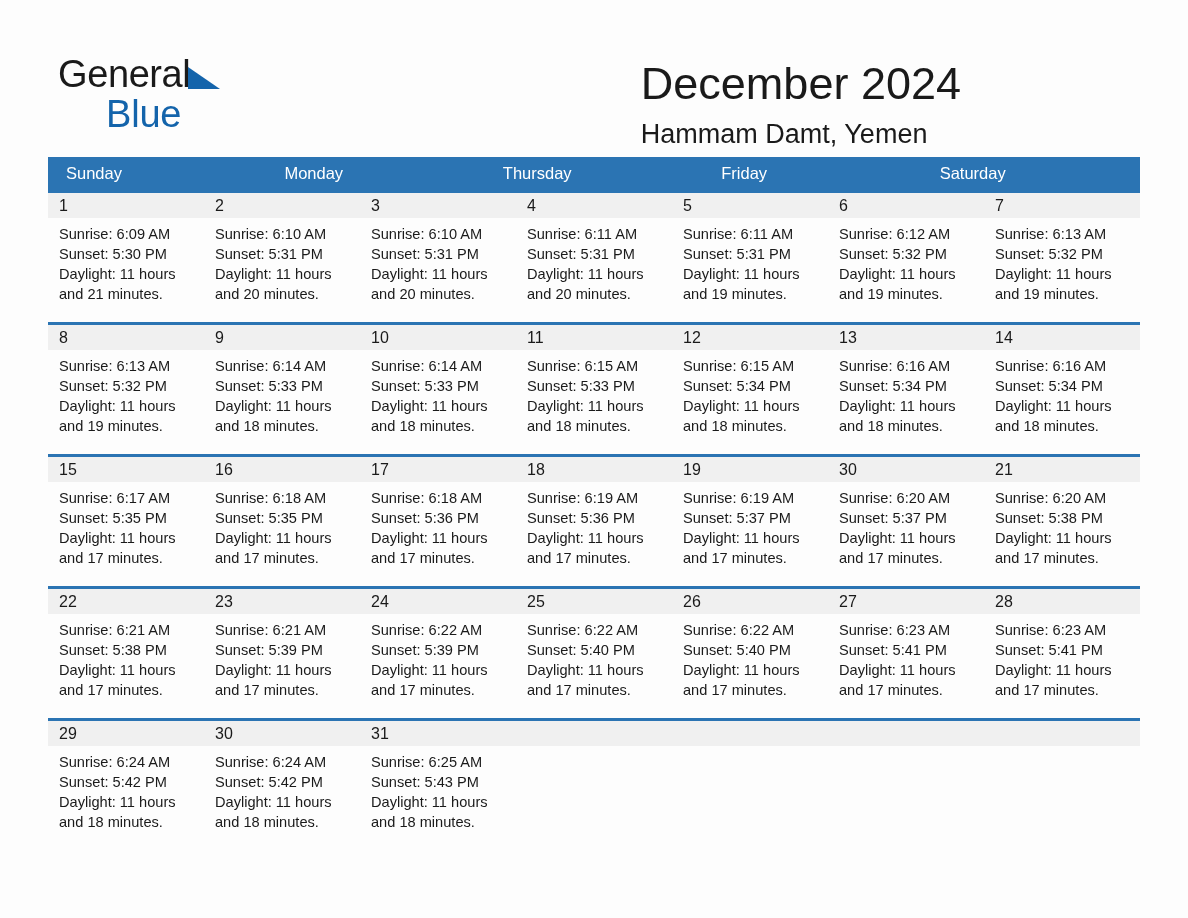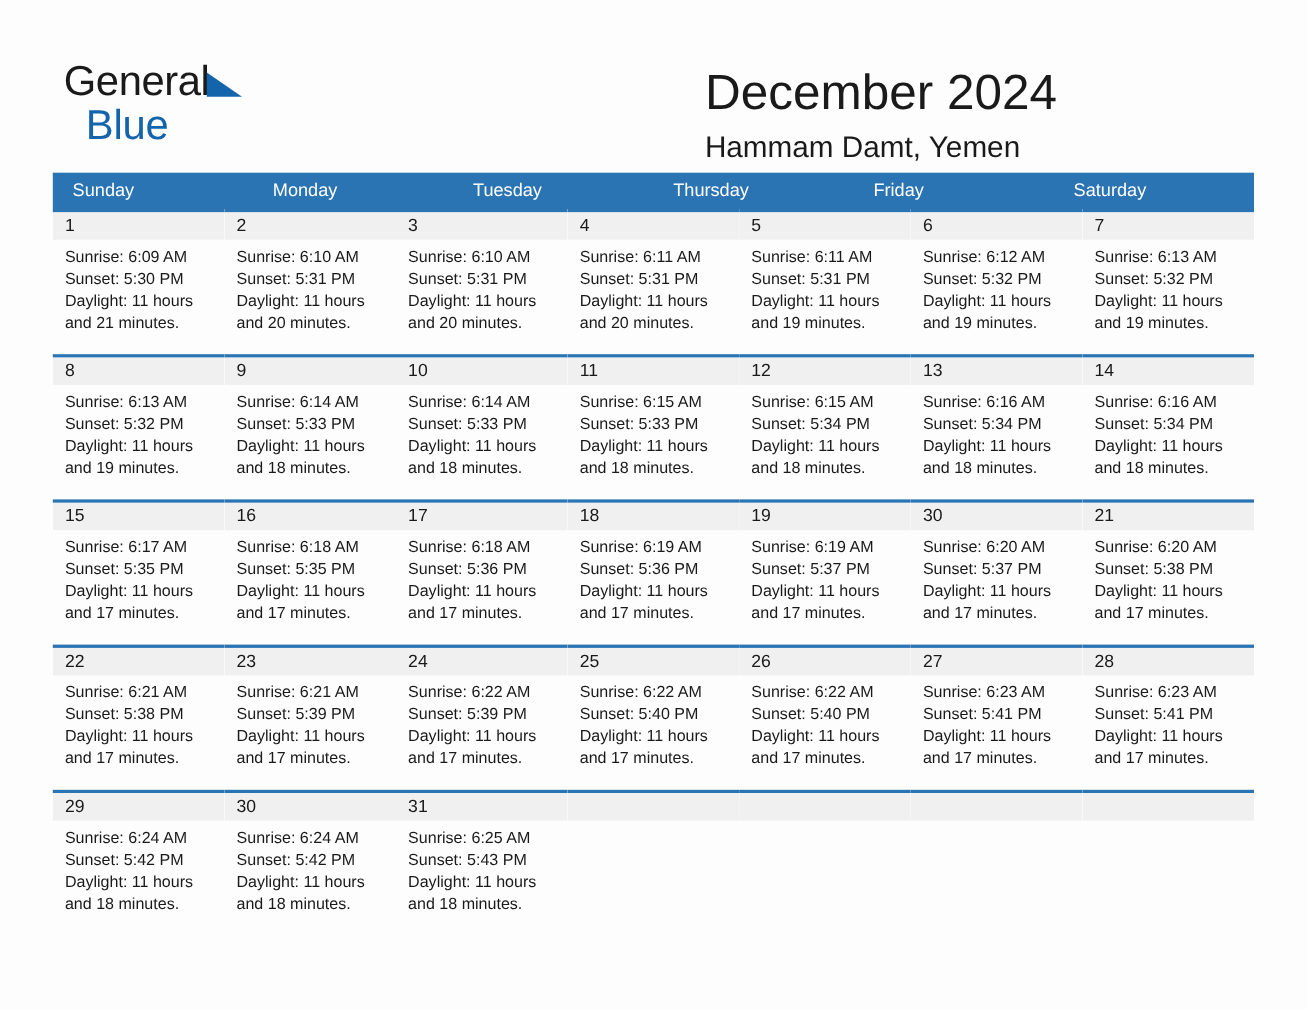--- a/index.html
+++ b/index.html
@@ -55,21 +55,21 @@
     display: inline-block;
     vertical-align: -2px;
     margin-left: -2px;
     width: 0;
     height: 0;
     border-left: 32px solid #1464ab;
     border-top: 22px solid transparent;
   }
   .brand-row2 {
     margin-top: -4px;
-    margin-left: 20px;
+    margin-left: 48px;
     font-size: 38px;
     color: #1464ab;
     line-height: 44px;
     letter-spacing: -0.2px;
   }
 
   .title-block {
     position: absolute;
     right: 0;
     top: 16px;
@@ -181,21 +181,20 @@
       <div class="month-title">December 2024</div>
       <div class="location">Hammam Damt, Yemen</div>
     </div>
 
   </div>
 
   <div class="calendar">
     <div class="dow-row" id="dow-row">
         <div class="dow-cell">Sunday</div>
         <div class="dow-cell">Monday</div>
-        <div class="dow-cell">Tuesday</div>
         <div class="dow-cell">Thursday</div>
         <div class="dow-cell">Friday</div>
         <div class="dow-cell">Saturday</div>
       </div>
     <div id="weeks-container">
         <div class="week-row">
           <div class="day-cell">
             <div class="daynum-band">
               <span class="daynum">1</span>
             </div>

